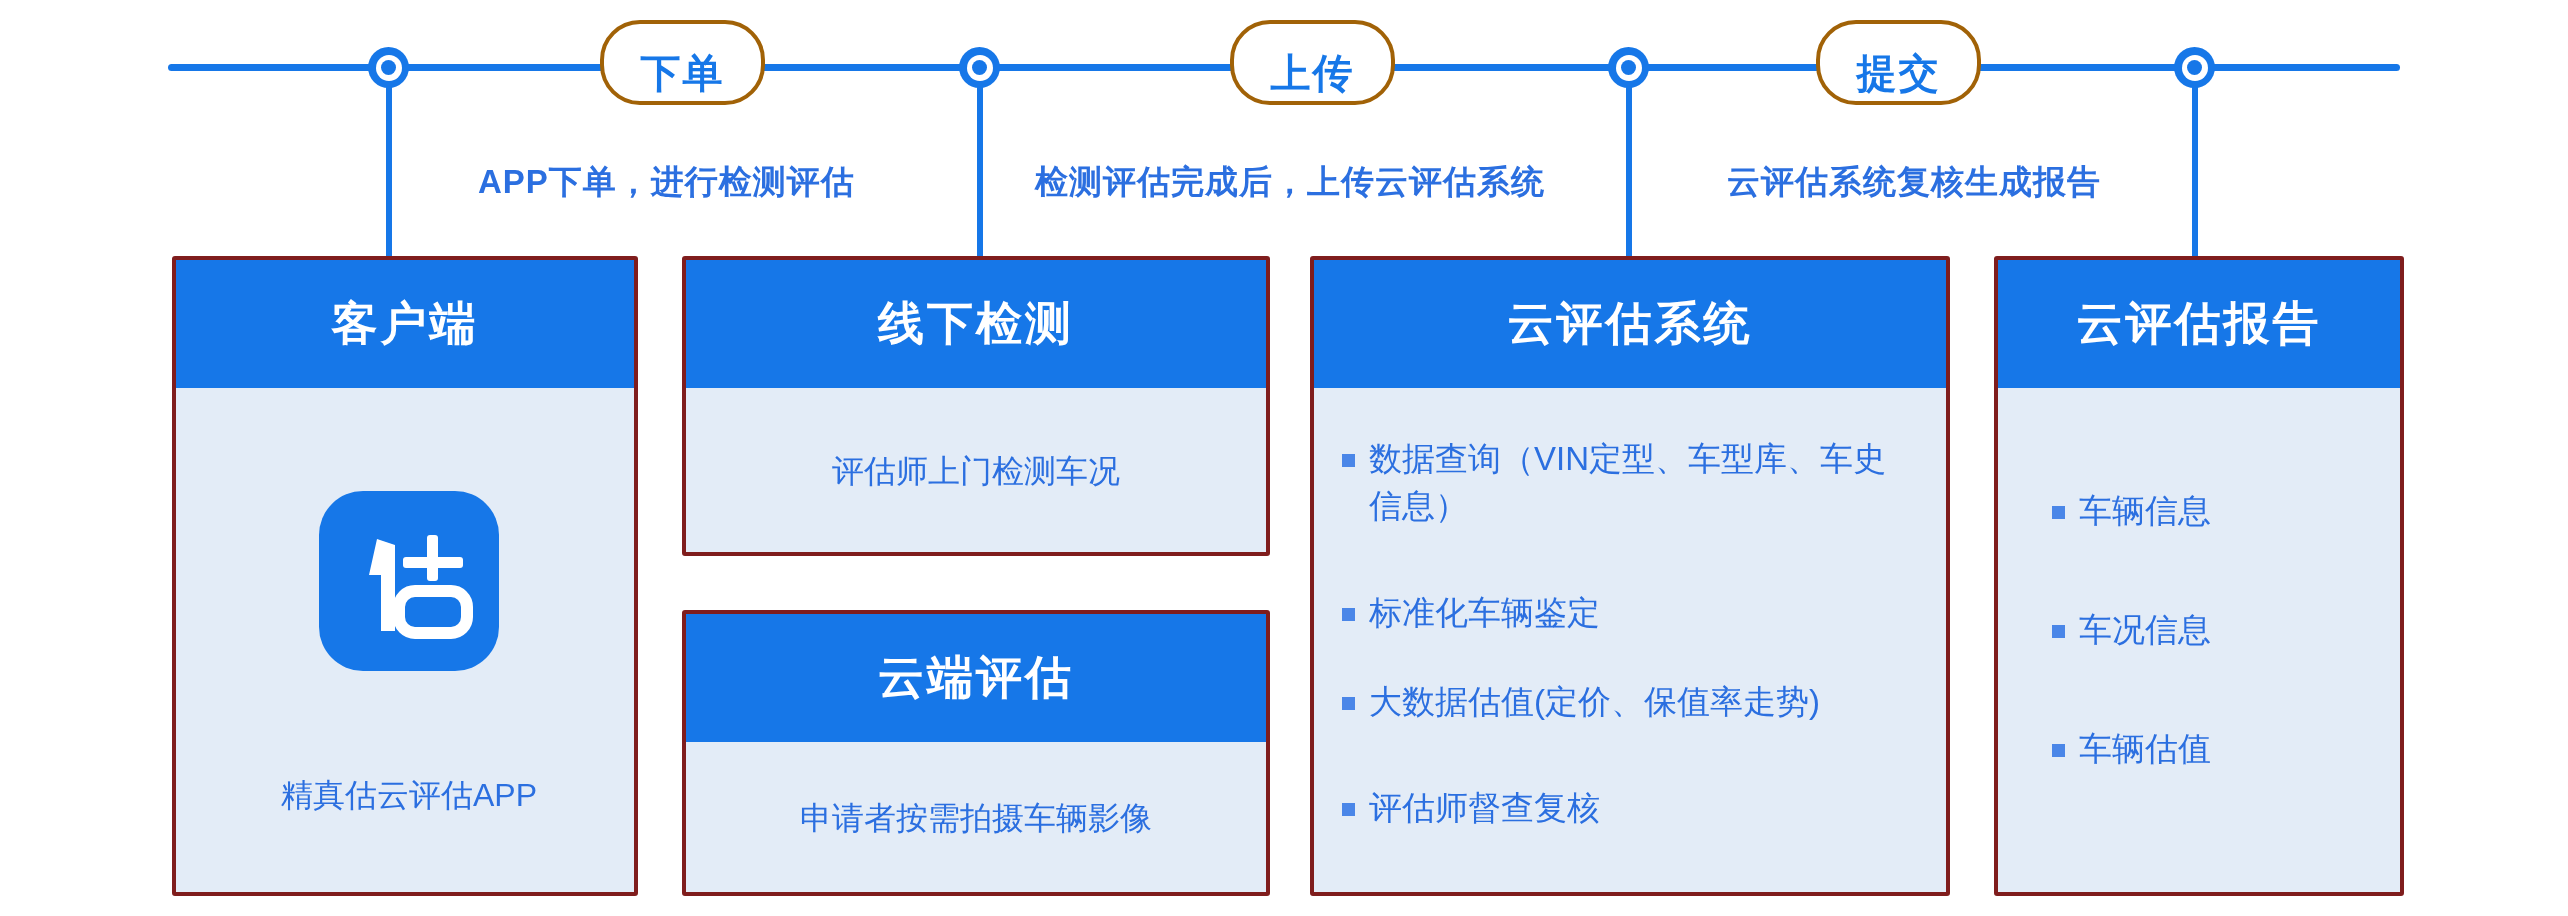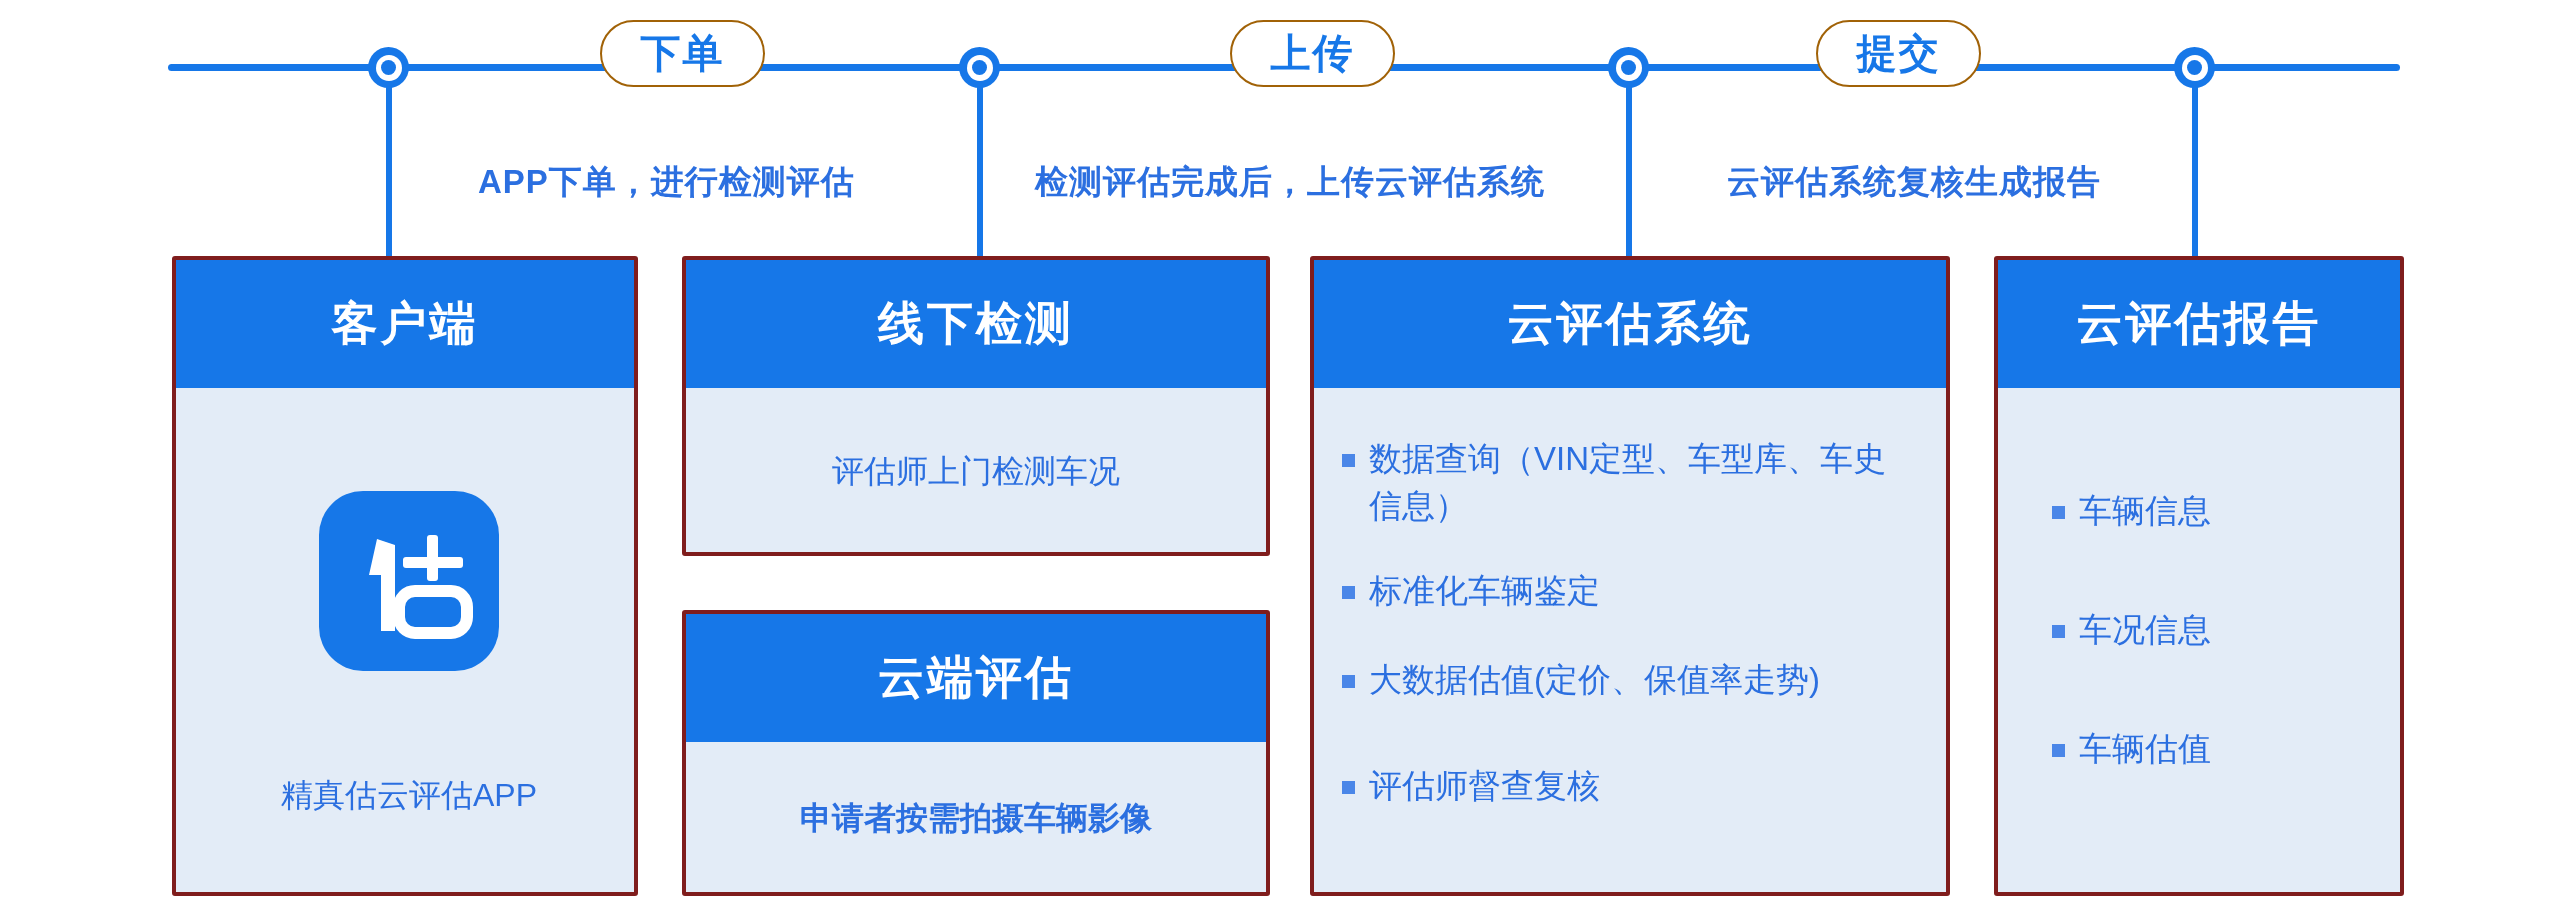--- a/index.html
+++ b/index.html
@@ -25,23 +25,23 @@
   }
   .tl-node .ring{
     width:26px;height:26px;border-radius:50%;background:#ffffff;
     display:flex;align-items:center;justify-content:center;
   }
   .tl-node .dot{width:15px;height:15px;border-radius:50%;background:#1677e8;}
 
   .tl-drop{position:absolute;width:6px;background:#1677e8;top:84px;}
 
   .tl-pill{
-    position:absolute;top:20px;height:67px;
-    background:#ffffff;border:2px solid #a16207;border-radius:40px;
-    display:flex;align-items:center;justify-content:center;
+    position:absolute;top:20px;height:85px;
+    background:#ffffff;border:4px solid #a16207;border-radius:40px;
+    display:flex;align-items:flex-end;justify-content:center;
     color:#1677e8;font-size:40px;font-weight:bold;letter-spacing:2px;
     box-sizing:border-box;
   }
 
   .step-desc{
     position:absolute;top:160px;
     color:#2b6fe0;font-size:33px;font-weight:bold;
     white-space:nowrap;letter-spacing:1px;
   }
 
@@ -164,30 +164,30 @@
 
   <div class="card" style="left:682px;top:256px;width:588px;height:300px;">
     <div class="card-head" style="height:128px;">线下检测</div>
     <div class="card-body" style="height:168px;justify-content:center;">
       <div class="centered-note">评估师上门检测车况</div>
     </div>
   </div>
 
   <div class="card" style="left:682px;top:610px;width:588px;height:286px;">
     <div class="card-head" style="height:128px;">云端评估</div>
-    <div class="card-body" style="height:154px;justify-content:center;font-weight:bold;">
+    <div class="card-body" style="height:154px;justify-content:center;">
       <div class="centered-note">申请者按需拍摄车辆影像</div>
     </div>
   </div>
 
   <div class="card" style="left:1310px;top:256px;width:640px;height:640px;">
     <div class="card-head" style="height:128px;">云评估系统</div>
     <div class="card-body" style="height:508px;padding:48px 30px 0 28px;">
       <ul class="bullets">
-        <li class="bullet" style="margin-bottom:38px;">
+        <li class="bullet" style="margin-bottom:60px;">
           <span class="sq"></span>
           <span class="btxt">数据查询（VIN定型、车型库、车史信息）</span>
         </li>
         <li class="bullet" style="margin-bottom:42px;">
           <span class="sq"></span>
           <span class="btxt">标准化车辆鉴定</span>
         </li>
         <li class="bullet" style="margin-bottom:60px;">
           <span class="sq"></span>
           <span class="btxt">大数据估值(定价、保值率走势)</span>

